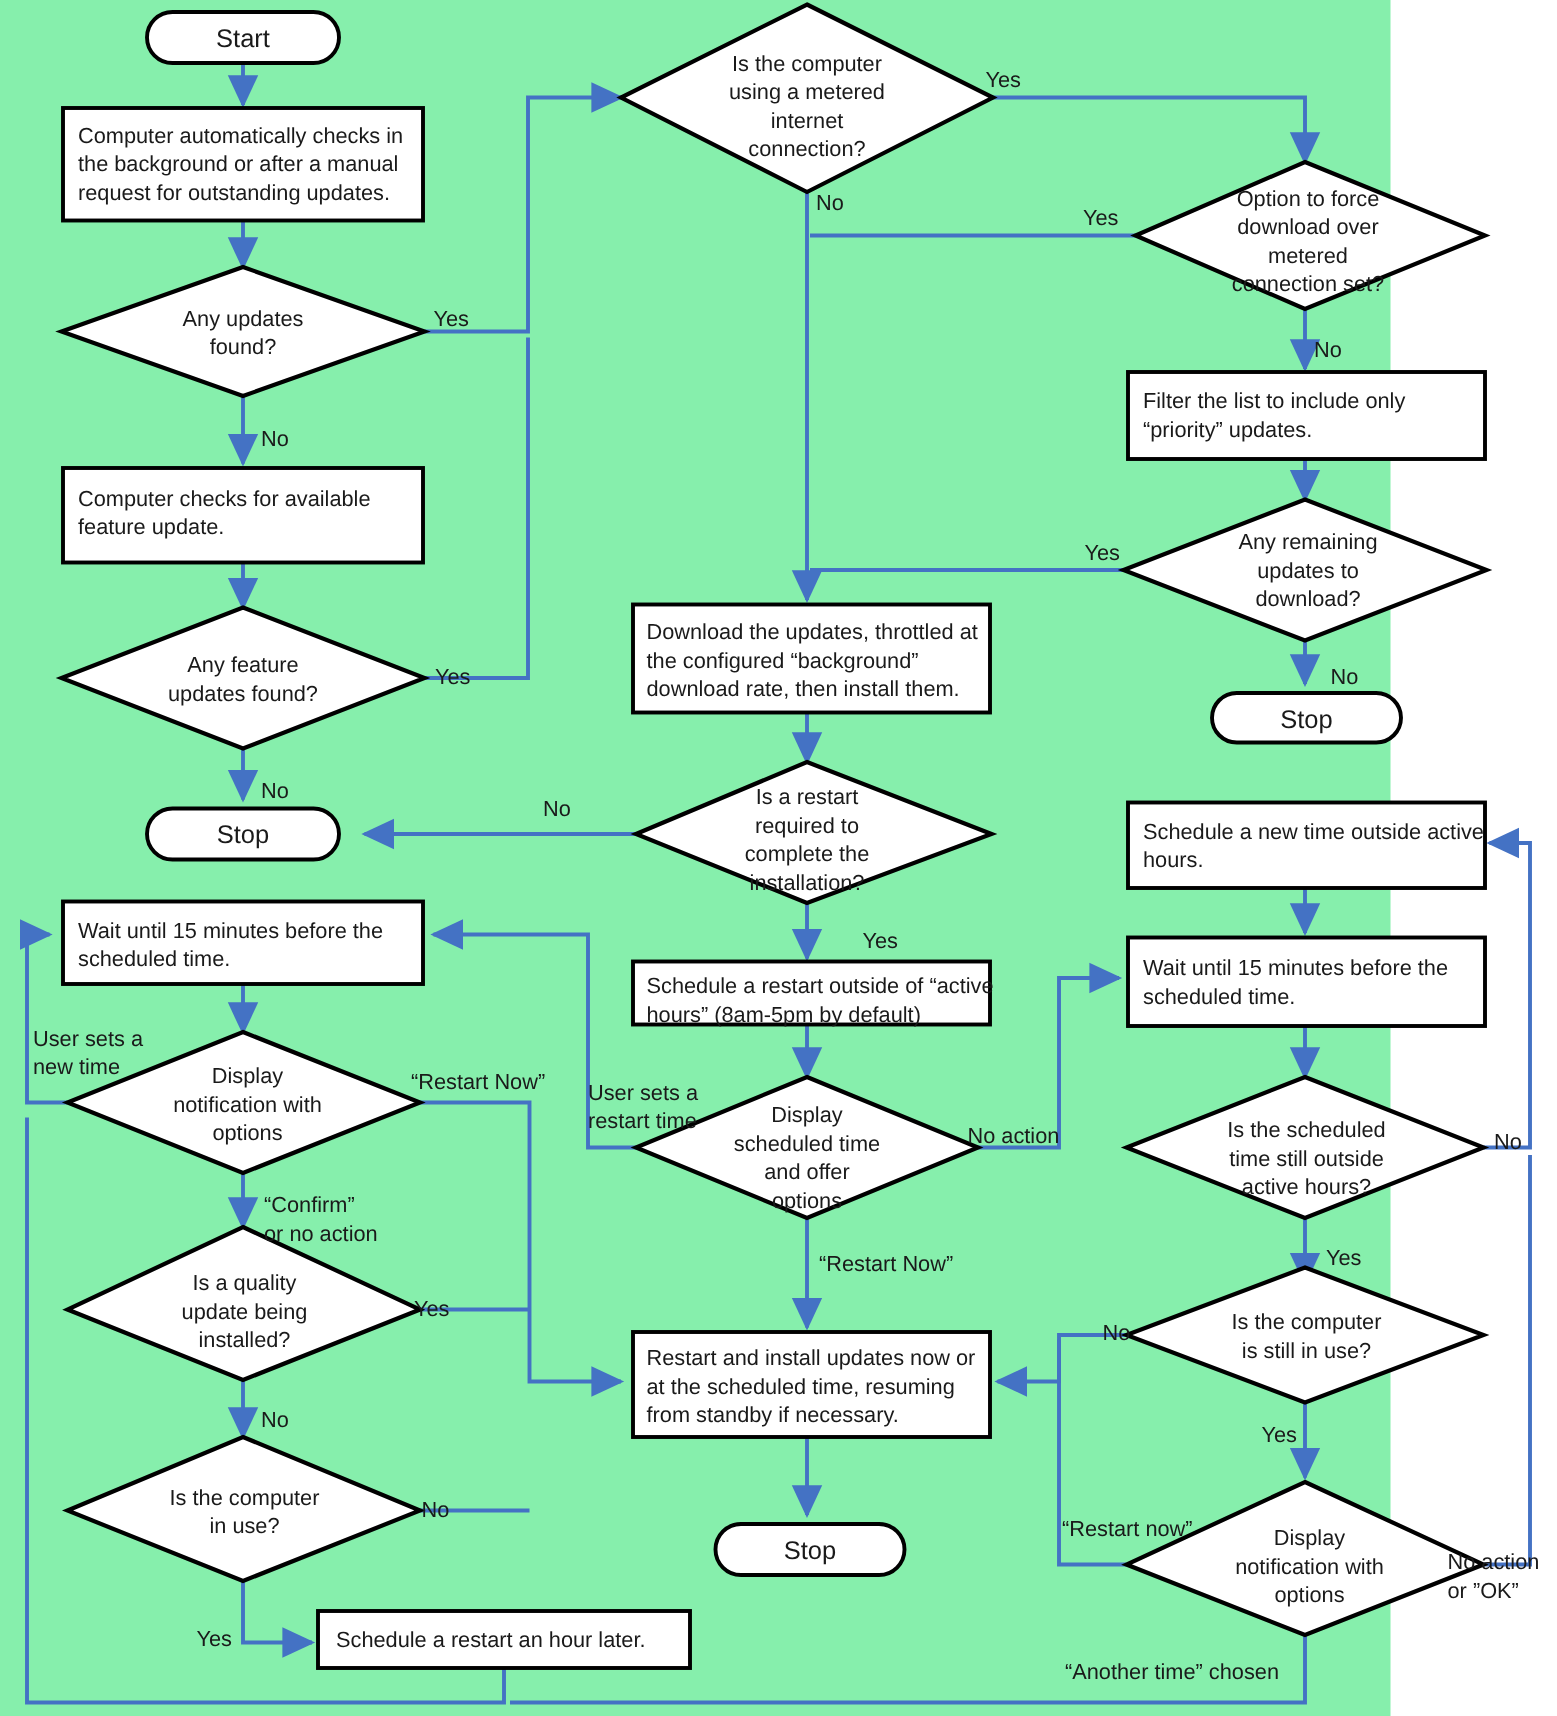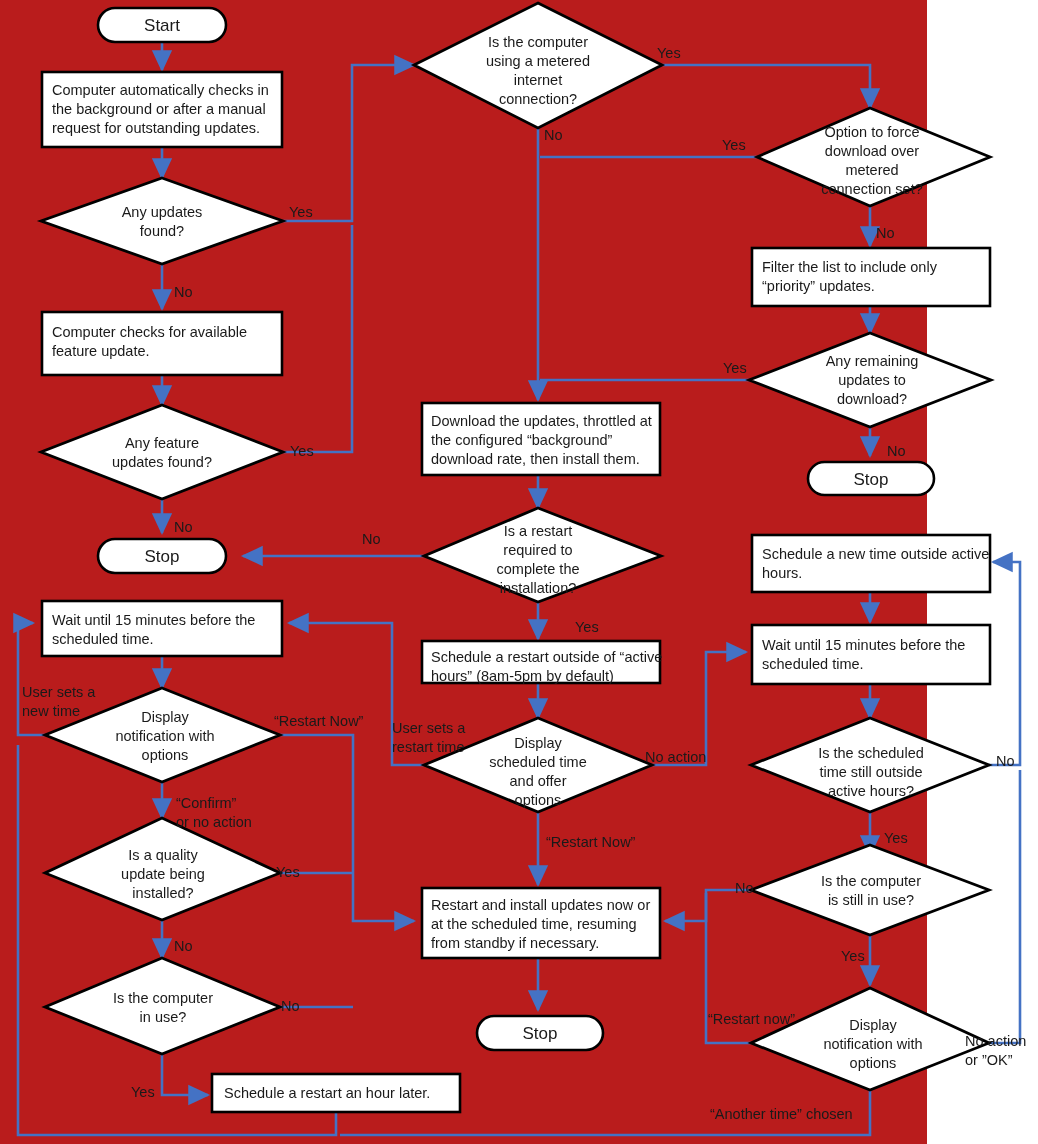--- a/index.html
+++ b/index.html
@@ -4,21 +4,21 @@
 <style>
   html, body {
     margin: 0;
     padding: 0;
     background: #ffffff;
   }
   #flow-root {
     position: relative;
     width: 927px;
     height: 1144px;
-    background: #b91c1c;
+    background: #86efac;
     font-family: "Liberation Sans", sans-serif;
   }
   svg#flow-svg {
     position: absolute;
     left: 0;
     top: 0;
     width: 1038px;
     height: 1144px;
     display: block;
   }

